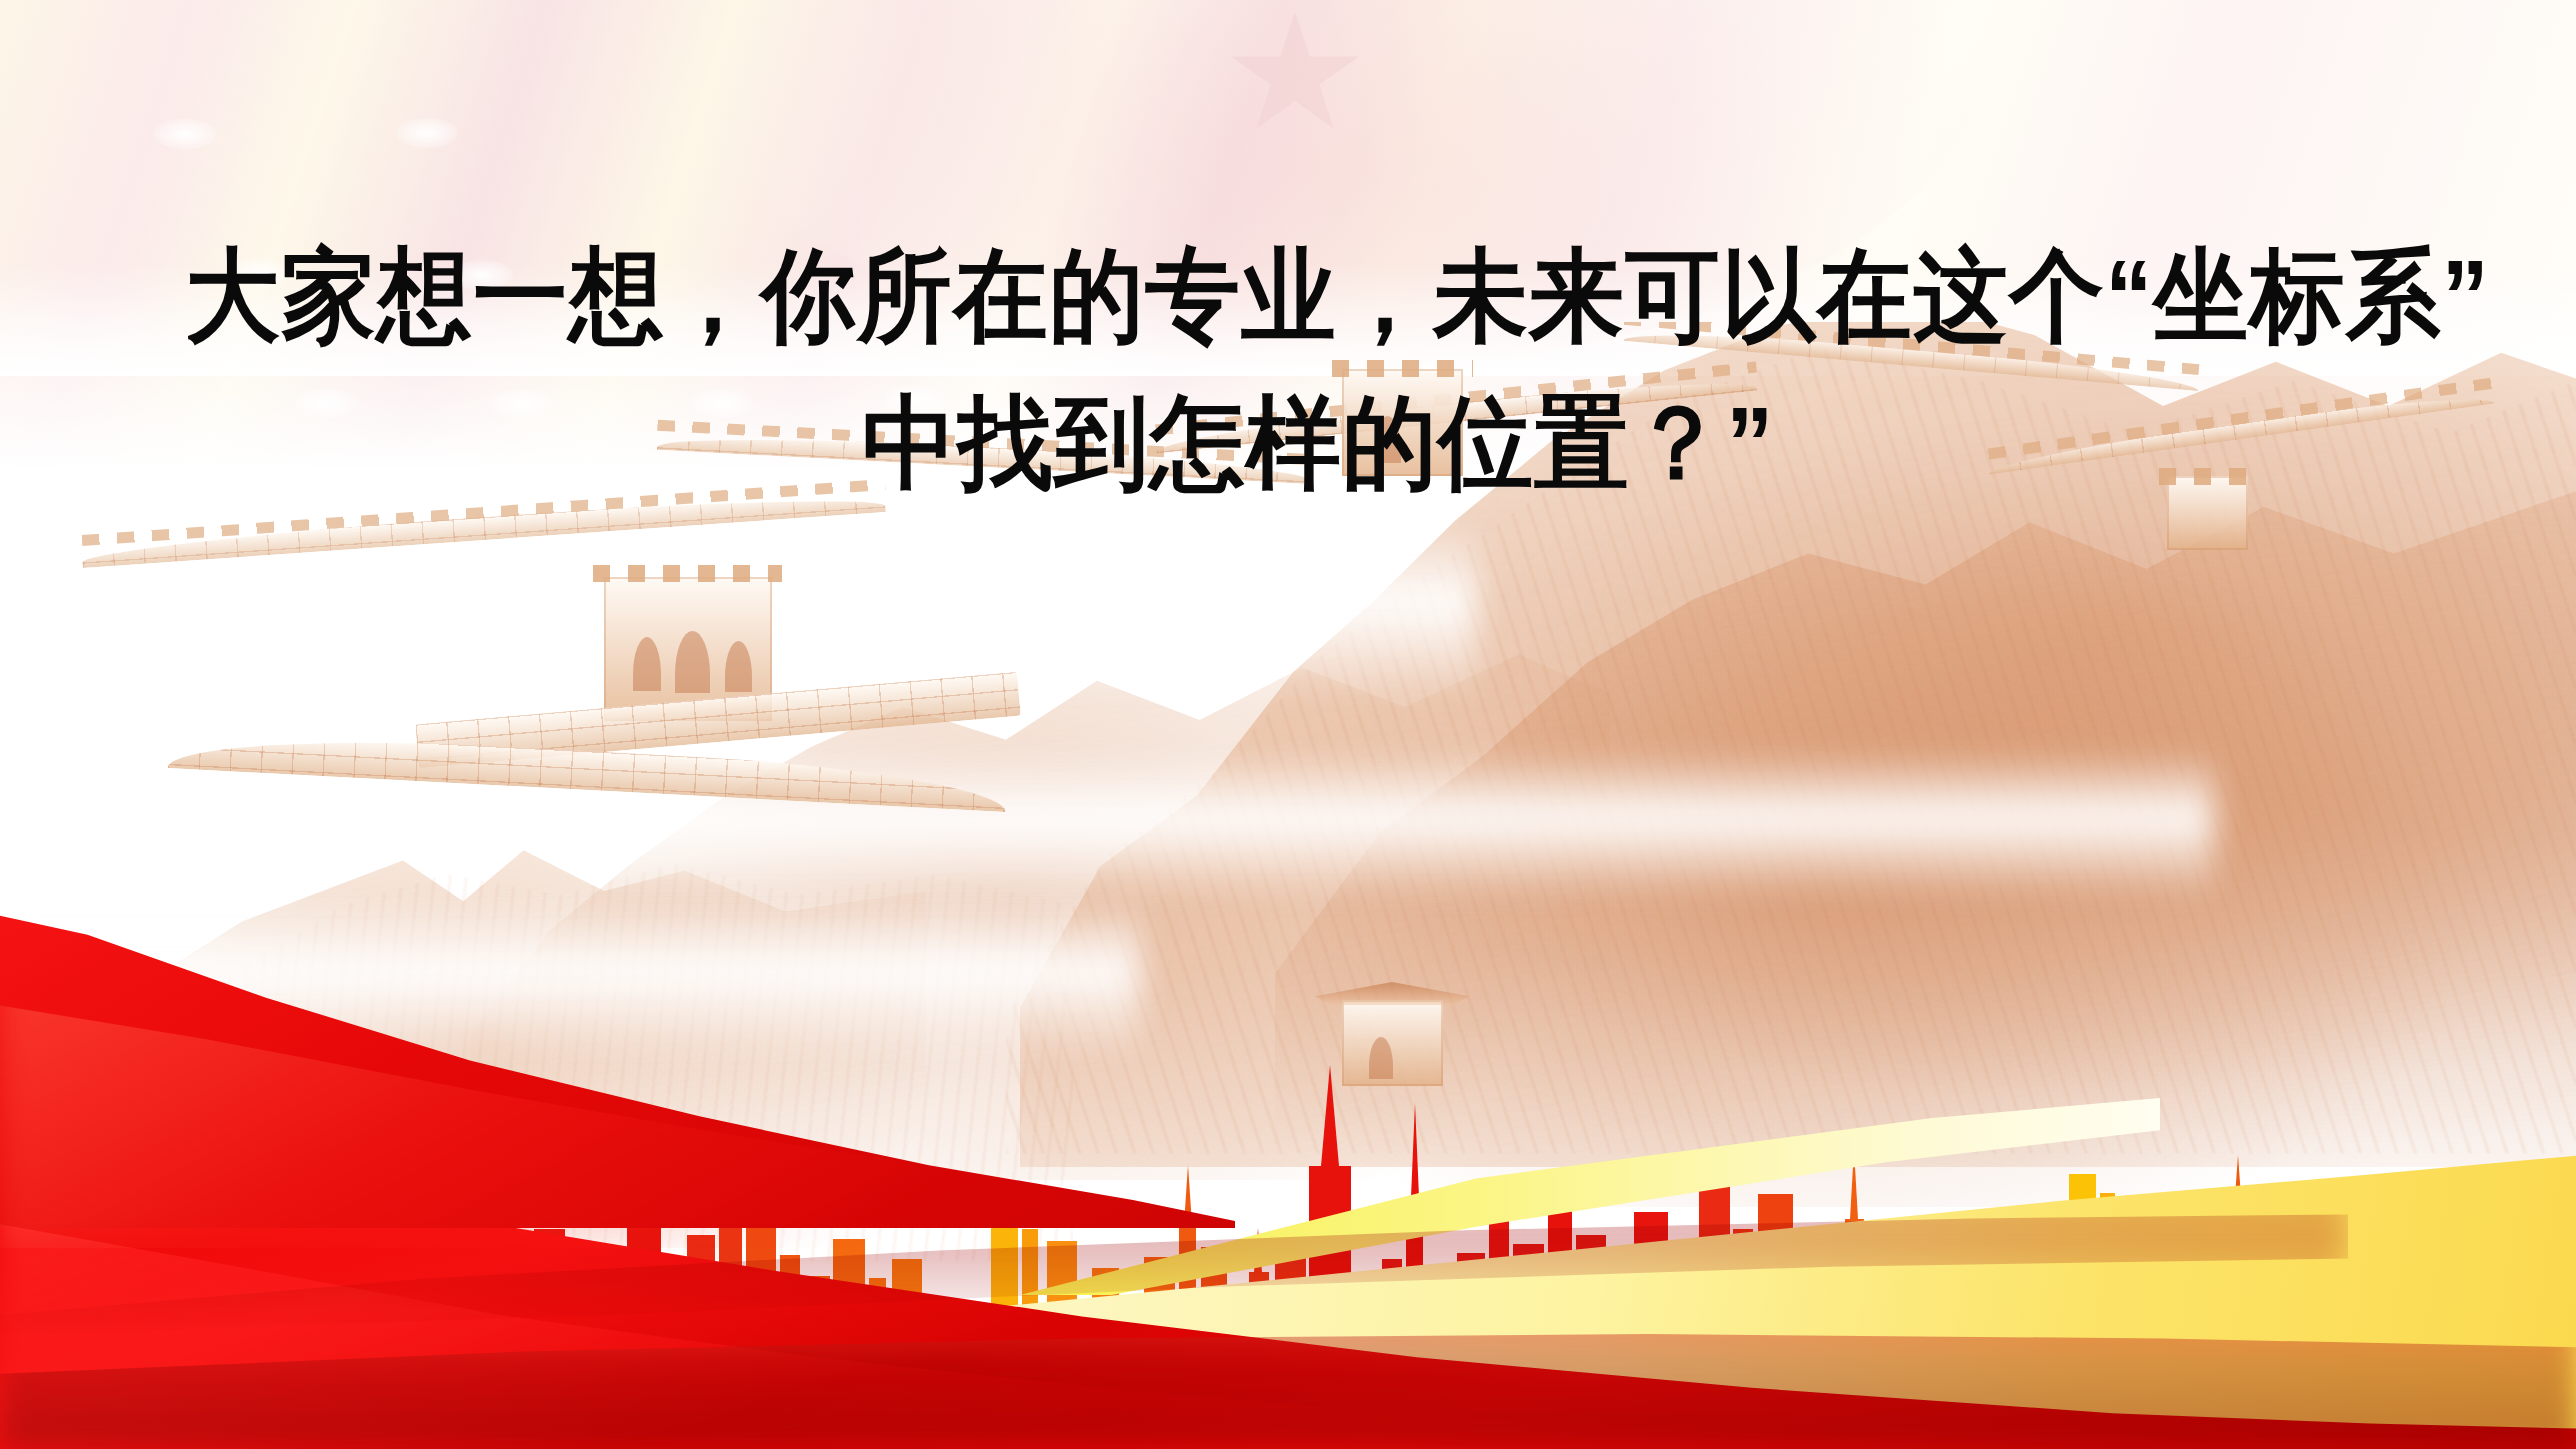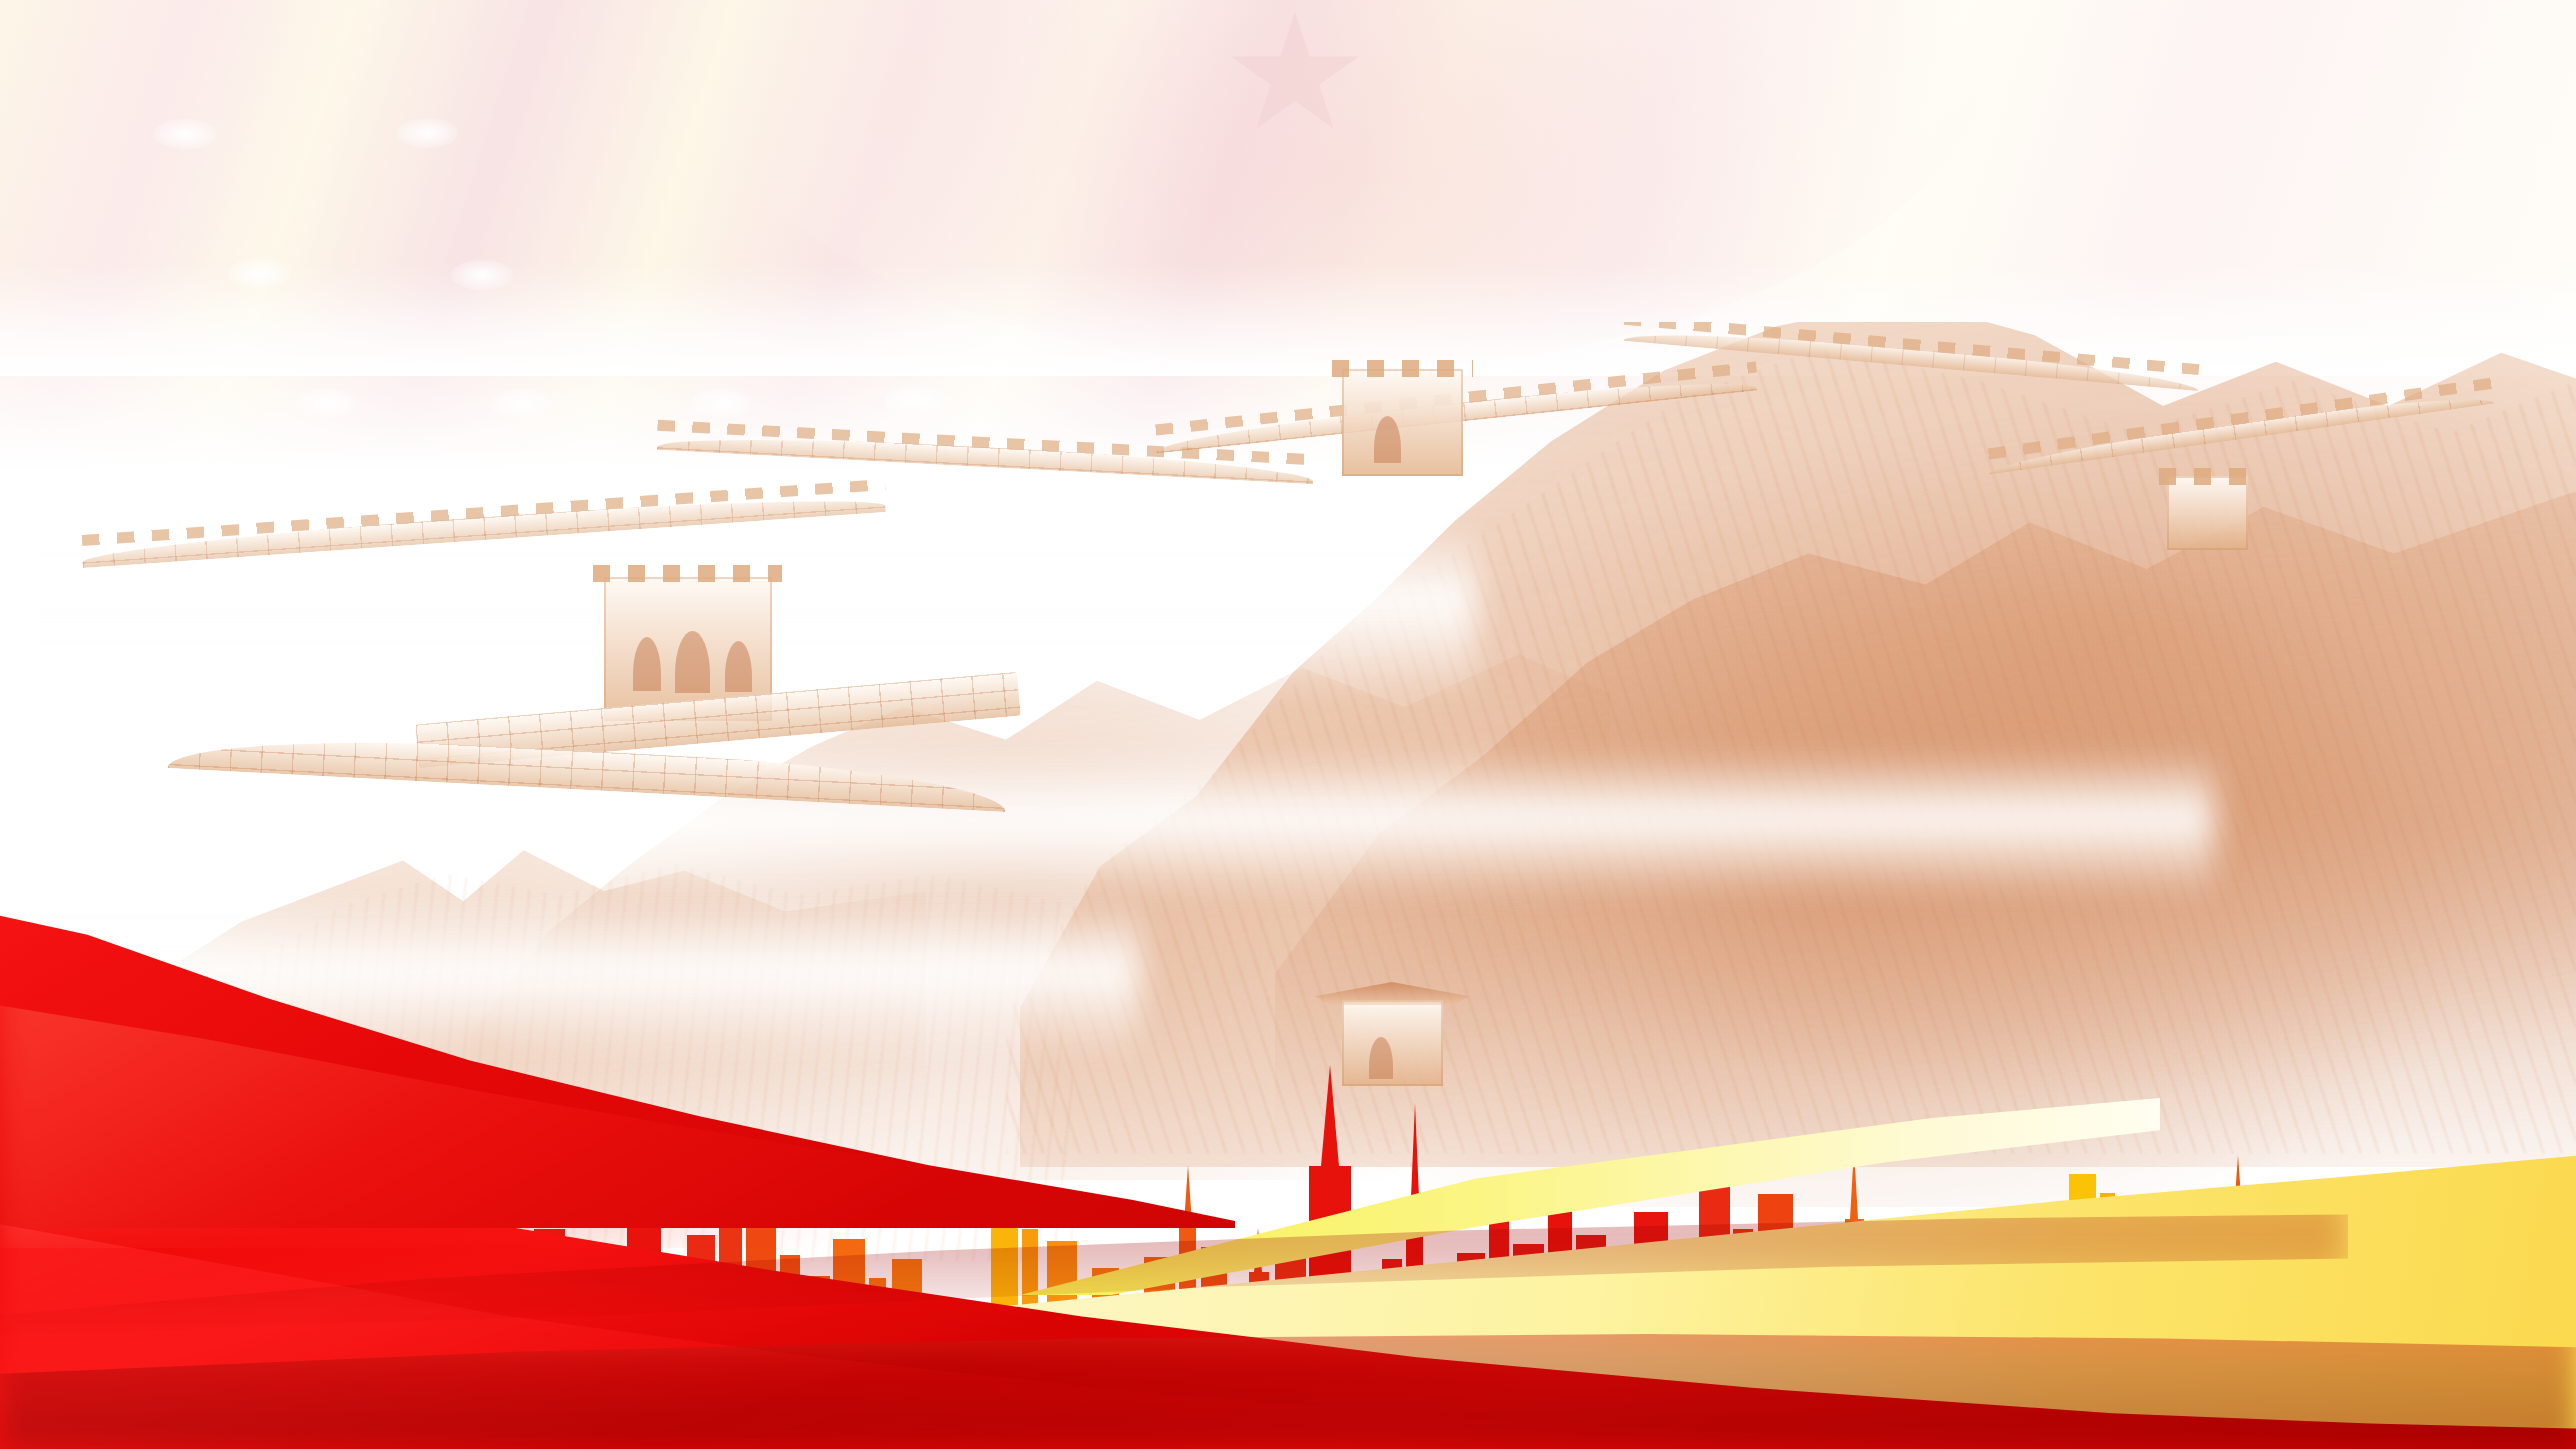--- a/index.html
+++ b/index.html
@@ -365,15 +365,19 @@
 
   <div class="yellow-band"></div>
   <div class="red-main"></div>
   <div class="red-top-left"></div>
   <div class="red-sheen"></div>
   <div class="yellow-streak"></div>
   <div class="red-fold-a"></div>
   <div class="red-fold-b"></div>
   <div class="red-fold-c"></div>
 
+  <div class="quote">
+    <div class="qline qline-1">大家想一想，你所在的专业，未来可以在这个“坐标系”</div>
+    <div class="qline qline-2">中找到怎样的位置？”</div>
+  </div>
 
 </div>
 
 
 </body></html>

